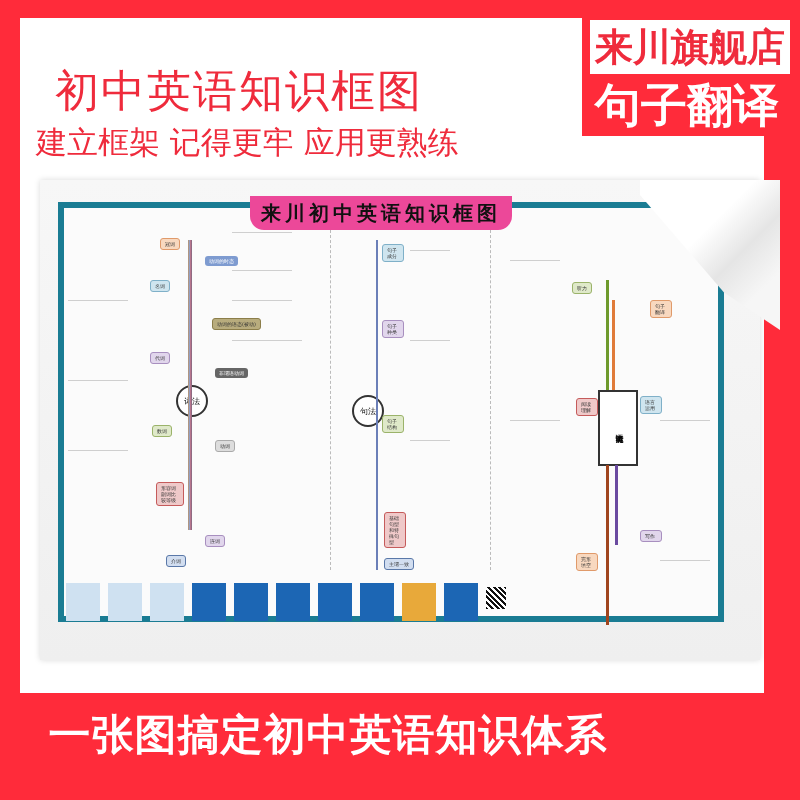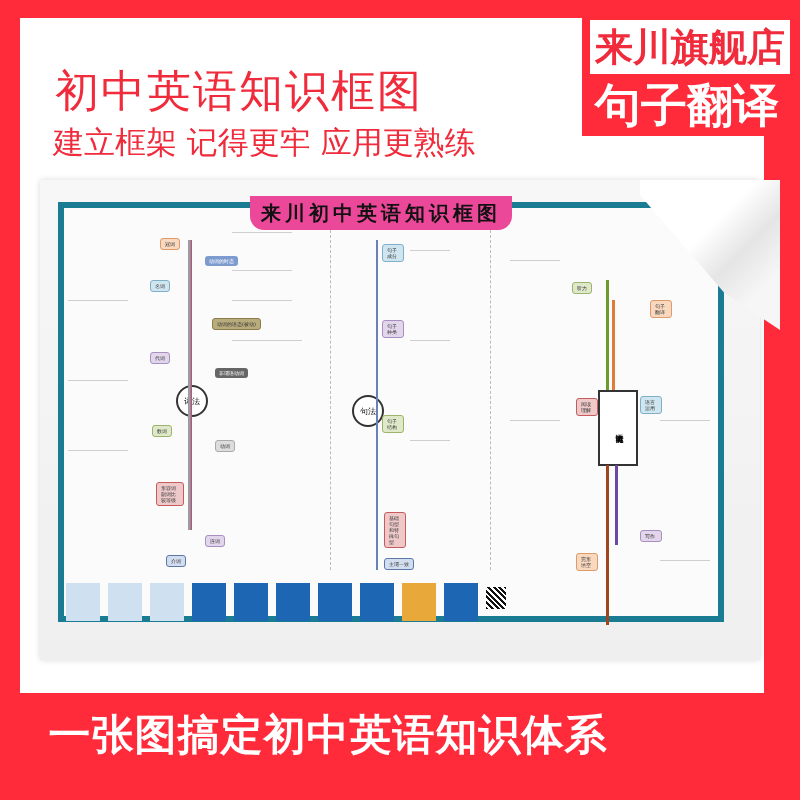--- a/index.html
+++ b/index.html
@@ -1,19 +1,19 @@
 <!DOCTYPE html>
 <html><head>
 <meta charset="utf-8">
 <style>
   html, body { margin:0; padding:0; }
   body { width:800px; height:800px; position:relative; overflow:hidden; background:#ff2b3a; font-family:"DejaVu Sans", sans-serif; }
   .frame { position:absolute; left:20px; top:18px; width:744px; height:675px; background:#ffffff; }
   .title { position:absolute; left:55px; top:62px; font-size:44px; font-weight:normal; color:#ef2b3c; letter-spacing:2px; white-space:nowrap; }
-  .subtitle { position:absolute; left:53px; top:122px; font-size:31px; color:#ef2b3c; letter-spacing:0px; white-space:nowrap; }
+  .subtitle { position:absolute; left:36px; top:122px; font-size:31px; color:#ef2b3c; letter-spacing:0px; white-space:nowrap; }
   .badge-top { position:absolute; left:582px; top:14px; width:210px; height:62px; background:#ff2b3a;text-decoration:underline; }
   .badge-top-inner { position:absolute; left:8px; top:6px; width:200px; height:54px; background:#fff; display:flex; align-items:center; justify-content:center; font-size:38px; font-weight:bold; color:#ef2b3c; white-space:nowrap; }
   .badge-bottom { position:absolute; left:582px; top:76px; width:210px; height:60px; background:#ff2b3a; display:flex; align-items:center; justify-content:center; font-size:46px; font-weight:bold; color:#fff; white-space:nowrap; }
   .poster { position:absolute; left:40px; top:180px; width:720px; height:480px; background:linear-gradient(180deg,#f7f7f7,#efefef); box-shadow:0 0 6px rgba(0,0,0,0.15); }
   .poster-inner { position:absolute; left:18px; top:22px; width:666px; height:420px; background:#fbfbfb; border:6px solid #1a7c93; box-sizing:border-box; }
   .poster-title { position:absolute; left:250px; top:196px; width:262px; height:34px; background:#ec4899; border-radius:0 0 14px 14px; display:flex; align-items:center; justify-content:center; font-size:20px; font-weight:bold; color:#111; font-family:"DejaVu Serif", serif; letter-spacing:4px; }
   .curl { position:absolute; left:640px; top:180px; width:140px; height:150px; background:linear-gradient(135deg,#ffffff 40%,#e5e5e5 60%,#f6f6f6 80%); clip-path:polygon(0 0,100% 0,100% 100%,60% 75%,0 10%); }
   .divider { position:absolute; border-left:1px dashed #bbb; }
   .hub { position:absolute; width:28px; height:28px; border:2px solid #333; border-radius:50%; background:#fff; font-size:8px; display:flex; align-items:center; justify-content:center; }
   .hubrect { position:absolute; width:36px; height:72px; border:2px solid #333; background:#fff; font-size:8px; writing-mode:vertical-rl; display:flex; align-items:center; justify-content:center; }

